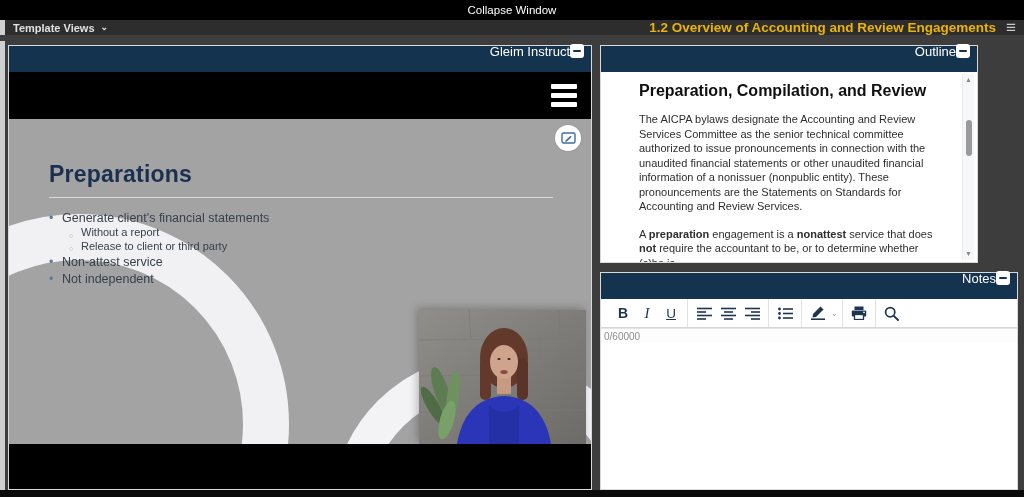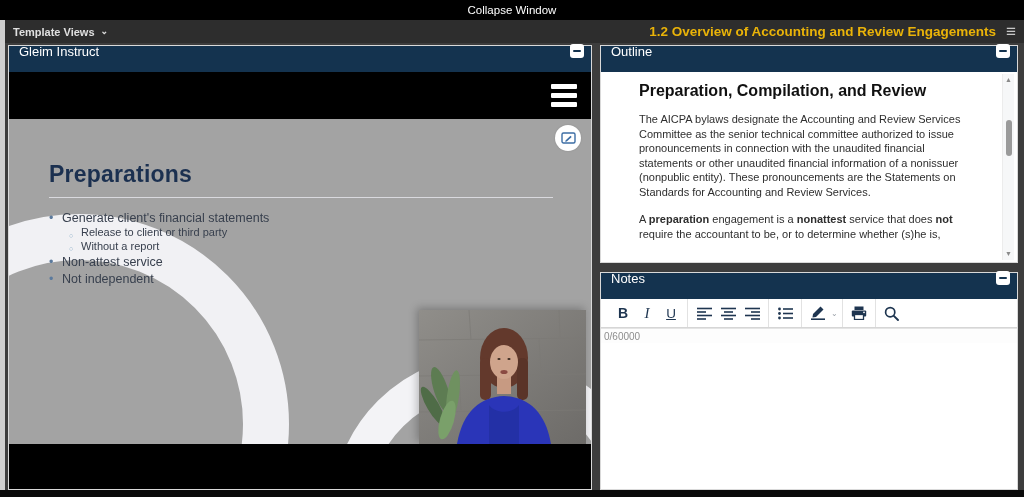--- a/index.html
+++ b/index.html
@@ -4,36 +4,36 @@
 <style>
   * { margin:0; padding:0; box-sizing:border-box; }
   html,body { background:#222; }
   body { font-family:"Liberation Sans", sans-serif; }
   .screen { position:relative; width:1024px; height:497px; background:#3d3d3d; overflow:hidden; }
 
   
   .topbar { position:absolute; top:0; left:0; width:1024px; height:20px; background:#000;
             display:flex; align-items:center; justify-content:center; }
   .topbar-label { color:#fff; font-size:11.5px; }
-  .menubar { position:absolute; top:20px; left:0; width:1024px; height:23px; background:#2d2d2d;
+  .menubar { position:absolute; top:20px; left:0; width:1024px; height:15px; background:#2d2d2d;
              display:flex; align-items:center; justify-content:space-between; padding:0 8px;
              border-left:5px solid #cfcfcf; }
   .tv-btn { display:flex; align-items:center; gap:6px; color:#e0e0e0; font-size:11px; font-weight:bold; cursor:pointer; }
   .tv-chevron { font-size:9px; color:#e0e0e0; line-height:1; }
   .menubar-right { display:flex; align-items:center; gap:10px; }
   .page-title { color:#eab308; font-size:13.5px; font-weight:bold; }
   .menu-hamburger { color:#c8c8c8; font-size:17px; line-height:1; cursor:pointer; }
 
   .left-edge { position:absolute; left:0; top:41px; width:5px; height:449px; background:#cfcfcf; }
   .bottom-strip { position:absolute; top:490px; left:0; width:1024px; height:7px; background:#0a0a0a; }
 
   
   .panel { position:absolute; border:1px solid #d9d9d9; background:#fff; }
   .panel-header { height:26px; background:#14334f; display:flex; align-items:center;
-                  justify-content:space-between; padding:0 7px 16px 10px; }
+                  justify-content:flex-end; padding:0 7px 16px 10px; }
   .panel-title { color:#fff; font-size:13px; }
   .min-btn { width:14px; height:14px; background:#fff; border-radius:3px; display:flex;
              align-items:center; justify-content:center; cursor:pointer; }
   .min-glyph { width:8px; height:2.5px; background:#14334f; border-radius:1px; }
 
   
   .video-panel { left:8px; top:45px; width:584px; height:445px; background:#000; }
   .video-area { position:relative; width:100%; height:417px; background:#000; }
   .video-topbar { position:absolute; top:0; left:0; right:0; height:47px; background:#000;
                   display:flex; align-items:center; justify-content:flex-end; padding-right:14px; }
@@ -54,21 +54,21 @@
   .slide-bullets li { position:relative; color:#38404e; }
   .b1 { font-size:12.5px; line-height:15px; padding-left:13px; margin-top:2px; }
   .b1::before { content:"•"; position:absolute; left:0; color:#5b7a9d; }
   .b2 { font-size:11px; line-height:13.5px; padding-left:32px; color:#49536b; }
   .b2::before { content:"○"; position:absolute; left:20px; font-size:7px; top:2.5px; color:#8fb0c9; }
   .presenter { position:absolute; right:5px; bottom:0; width:167px; height:134px;
                box-shadow:-2px -2px 8px rgba(0,0,0,.25); }
   .video-bottombar { position:absolute; bottom:0; left:0; right:0; height:45px; background:#000; }
 
   
-  .outline-panel { left:600px; top:45px; width:418px; height:218px; }
+  .outline-panel { left:600px; top:45px; width:378px; height:218px; }
   .outline-content { position:relative; height:190px; background:#fff; overflow:hidden;
                      padding:8px 40px 6px 38px; }
   .outline-heading { font-size:16px; font-weight:bold; color:#101010; margin:2px 0 12px 0; }
   .outline-p { font-size:11px; line-height:1.32; color:#2e2e2e; margin-bottom:13px; }
   .scrollbar { position:absolute; top:2px; right:3px; bottom:2px; width:12px; background:#f6f7f8;
                border-left:1px solid #ececec; display:flex; flex-direction:column; align-items:center; }
   .sb-arrow { font-size:7px; color:#8a8a8a; line-height:10px; cursor:pointer; }
   .sb-up { margin-top:1px; }
   .sb-down { position:absolute; bottom:1px; }
   .sb-thumb { position:absolute; top:46px; width:6px; height:36px; background:#9a9a9a; border-radius:3px; cursor:pointer; }
@@ -137,22 +137,22 @@
         <div class="annotate-wrap">
           <svg width="15" height="15" viewBox="0 0 15 15">
             <rect x="1" y="2" width="13" height="10" rx="1.5" fill="none" stroke="#3d6ea5" stroke-width="1.4"></rect>
             <path d="M4.5 9.5 L9.5 4.8 L10.7 6 L5.8 10.5 L4.2 10.8 Z" fill="#3d6ea5"></path>
           </svg>
         </div>
         <div class="slide-title">Preparations</div>
         <div class="slide-rule"></div>
         <ul class="slide-bullets">
           <li class="b1">Generate client's financial statements</li>
+          <li class="b2">Without a report</li>
           <li class="b2">Release to client or third party</li>
-          <li class="b2">Without a report</li>
           <li class="b1">Non-attest service</li>
           <li class="b1">Not independent</li>
         </ul>
 
         <div class="presenter">
           <svg width="167" height="134" viewBox="0 0 167 134">
             <defs>
               <linearGradient id="wall" x1="0" y1="0" x2="1" y2="1">
                 <stop offset="0" stop-color="#908e8a"></stop>
                 <stop offset="1" stop-color="#6d6b68"></stop>

